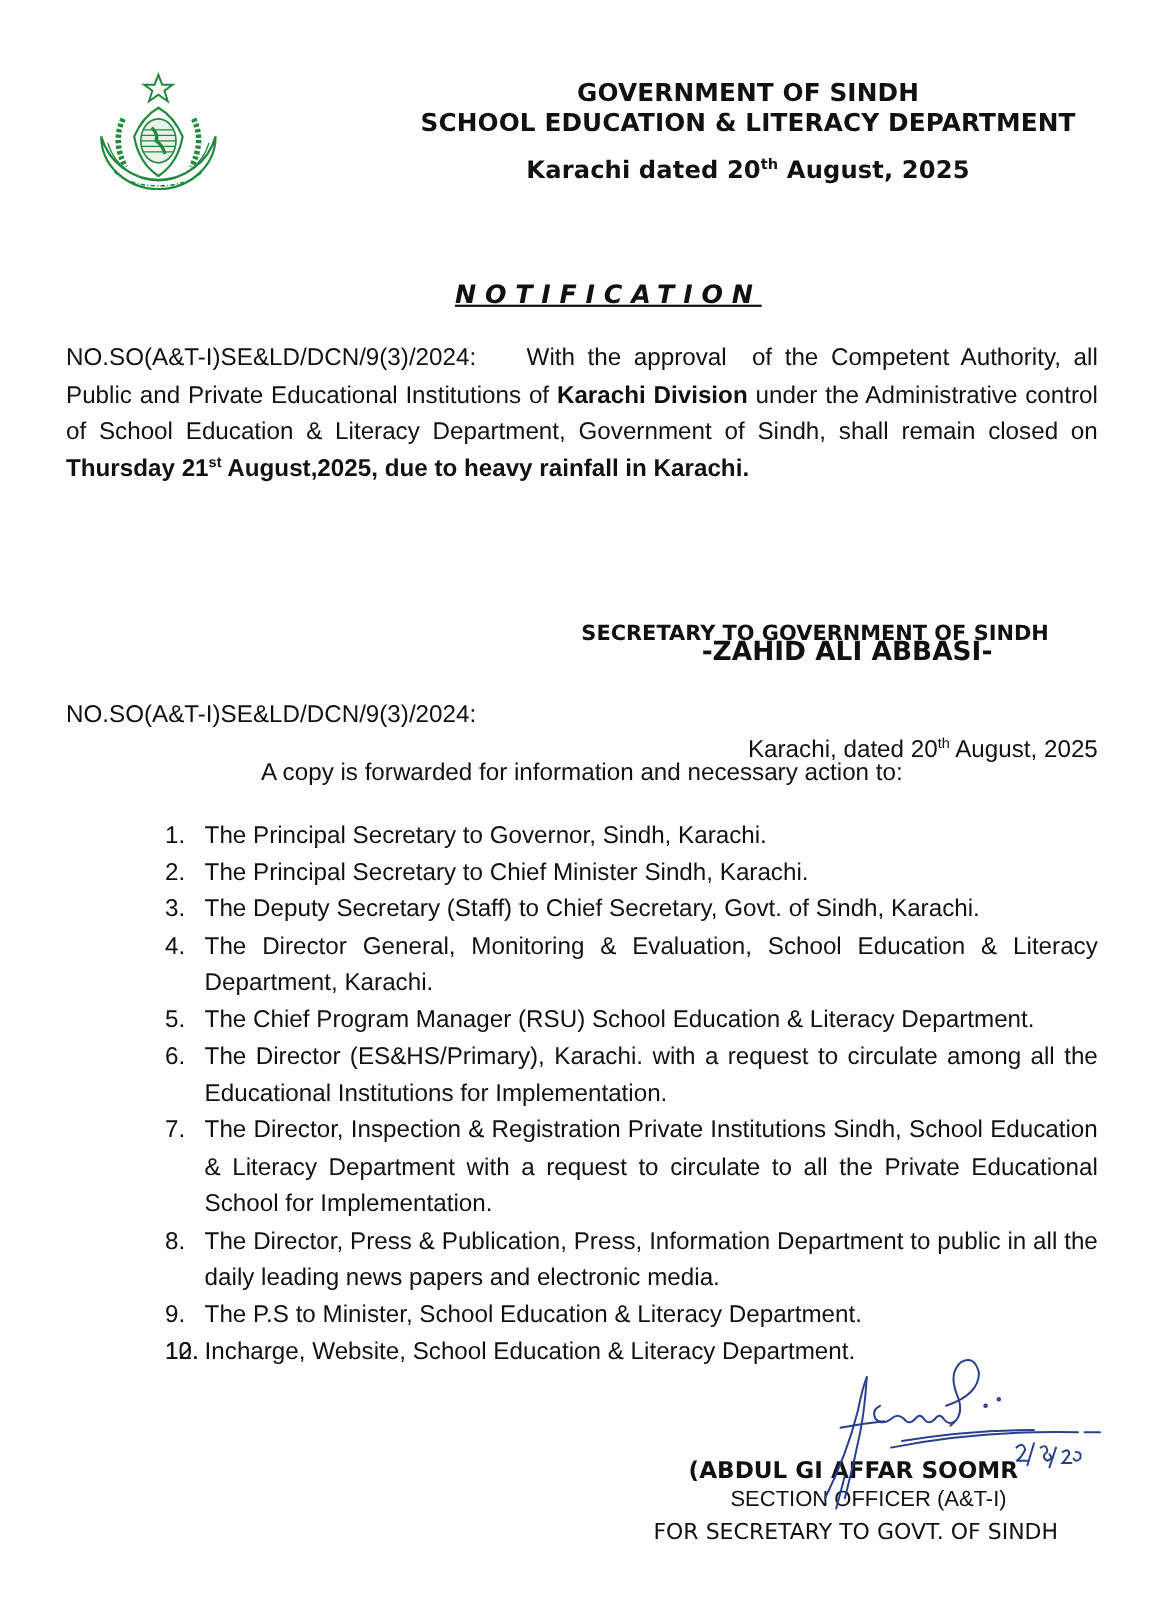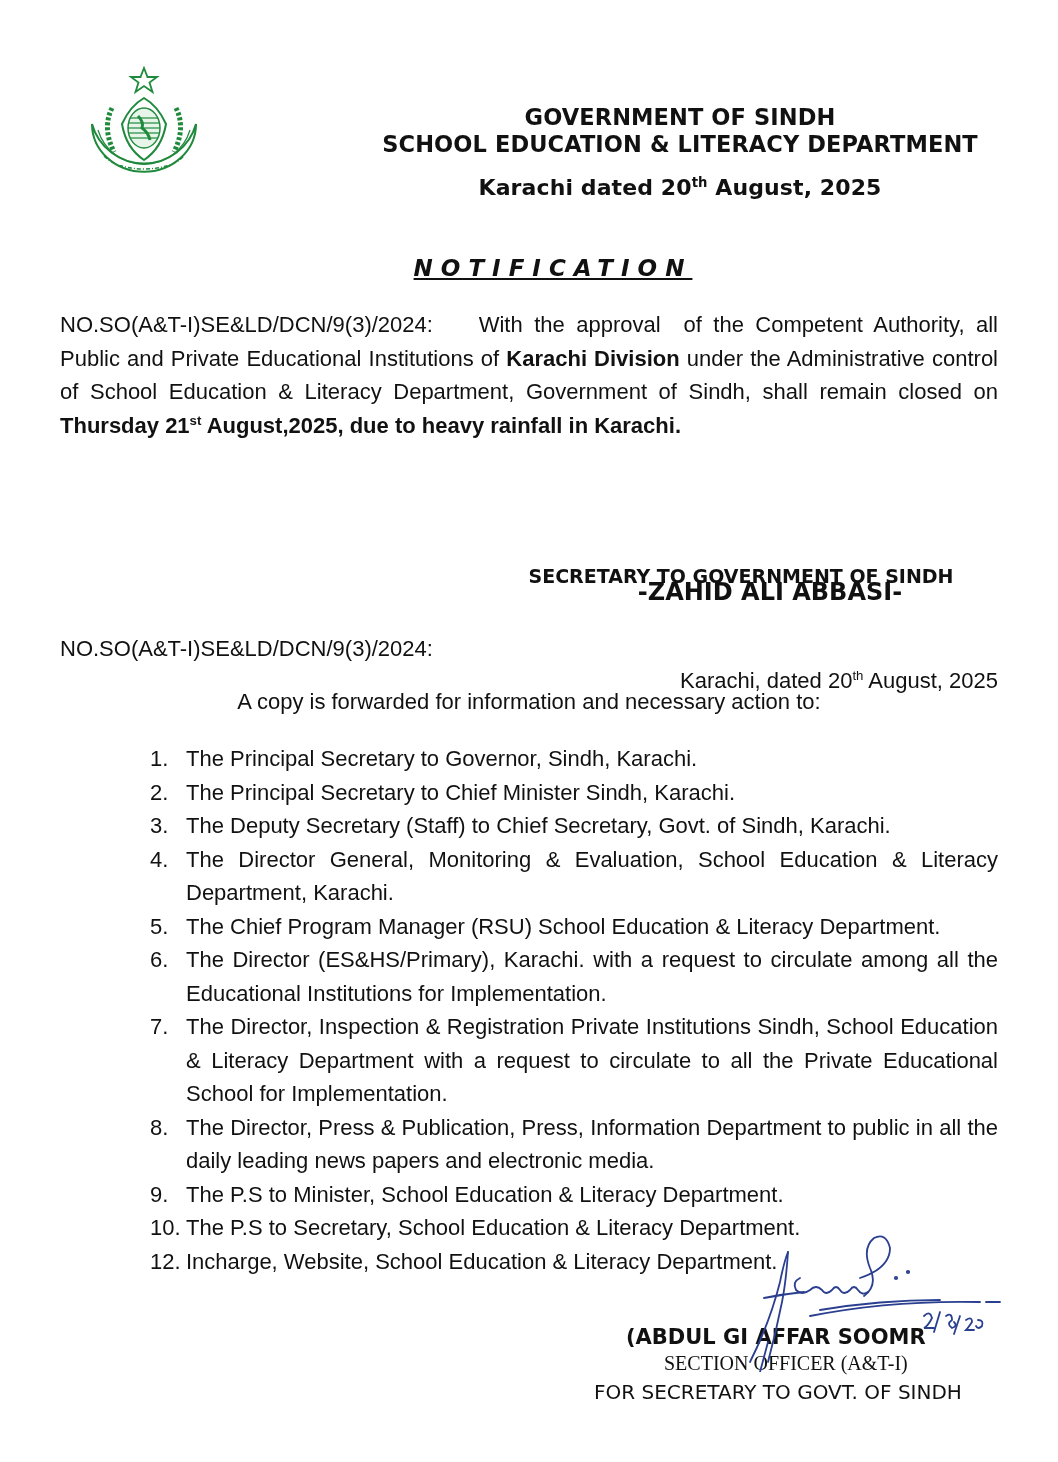--- a/index.html
+++ b/index.html
@@ -18,21 +18,20 @@
     .abs { position: absolute; }
 
     
     .logo {
       left: 82px; top: 64px; width: 124px; height: 132px;
     }
     .hdr-line {
       left: 370px; width: 620px; text-align: center;
       font-weight: bold; font-size: 22.5px; letter-spacing: 0.1px;
       font-family: "DejaVu Sans", sans-serif;
-      margin-top: 32px;
     }
     .hdr-gov { top: 72px; }
     .hdr-dept { top: 99px; }
     .hdr-date { top: 143px; font-size: 22px; }
     sup { font-size: 0.6em; vertical-align: super; line-height: 0; }
 
     .notif-title {
       left: 0; width: 1058px; top: 255px; text-align: center;
       font-weight: bold; font-style: italic; font-size: 23px;
       letter-spacing: 8px; text-decoration: underline;
@@ -89,21 +88,21 @@
     .dist-list .num {
       position: absolute; left: 0; top: 0;
     }
 
     .so-name {
       left: 626px; top: 1325px; font-weight: bold; font-size: 21px;
       font-family: "DejaVu Sans", sans-serif;
     }
     .so-desig {
       left: 664px; top: 1352px; font-size: 20px;
-      font-family: Liberation Serif, serif;
+      font-family: Liberation Sans, sans-serif;
     }
     .so-for {
       left: 594px; top: 1380px; font-size: 20px;
       font-family: "DejaVu Sans", sans-serif;
     }
     .signature {
       left: 720px; top: 1232px; width: 290px; height: 140px;
       pointer-events: none;
     }
   </style>
@@ -155,21 +154,21 @@
 <ul class="abs dist-list">
   <li><span class="num">1.</span><span>The Principal Secretary to Governor, Sindh, Karachi.</span></li>
   <li><span class="num">2.</span><span>The Principal Secretary to Chief Minister Sindh, Karachi.</span></li>
   <li><span class="num">3.</span><span>The Deputy Secretary (Staff) to Chief Secretary, Govt. of Sindh, Karachi.</span></li>
   <li><span class="num">4.</span><span>The Director General, Monitoring &amp; Evaluation, School Education &amp; Literacy Department, Karachi.</span></li>
   <li><span class="num">5.</span><span>The Chief Program Manager (RSU) School Education &amp; Literacy Department.</span></li>
   <li><span class="num">6.</span><span>The Director (ES&amp;HS/Primary), Karachi. with a request to circulate among all the Educational Institutions for Implementation.</span></li>
   <li><span class="num">7.</span><span>The Director, Inspection &amp; Registration Private Institutions Sindh, School Education &amp; Literacy Department with a request to circulate to all the Private Educational School for Implementation.</span></li>
   <li><span class="num">8.</span><span>The Director, Press &amp; Publication, Press, Information Department to public in all the daily leading news papers and electronic media.</span></li>
   <li><span class="num">9.</span><span>The P.S to Minister, School Education &amp; Literacy Department.</span></li>
-  <li><span class="num">10.</span><span>The P.S to Secretary, School Education &amp; Literacy Department.</span></li>
+  <li><span class="num">10.</span></li>
   <li><span class="num">12.</span><span>Incharge, Website, School Education &amp; Literacy Department.</span></li>
 </ul>
 
 <div class="abs so-name">(ABDUL GI AFFAR SOOMR</div>
 <div class="abs so-desig">SECTION OFFICER (A&amp;T-I)</div>
 <div class="abs so-for">FOR SECRETARY TO GOVT. OF SINDH</div>
 
 <div class="abs signature">
   <svg width="290" height="140" viewBox="0 0 290 140">
     <g fill="none" stroke="#2a3f8f" stroke-width="1.8" stroke-linecap="round">

